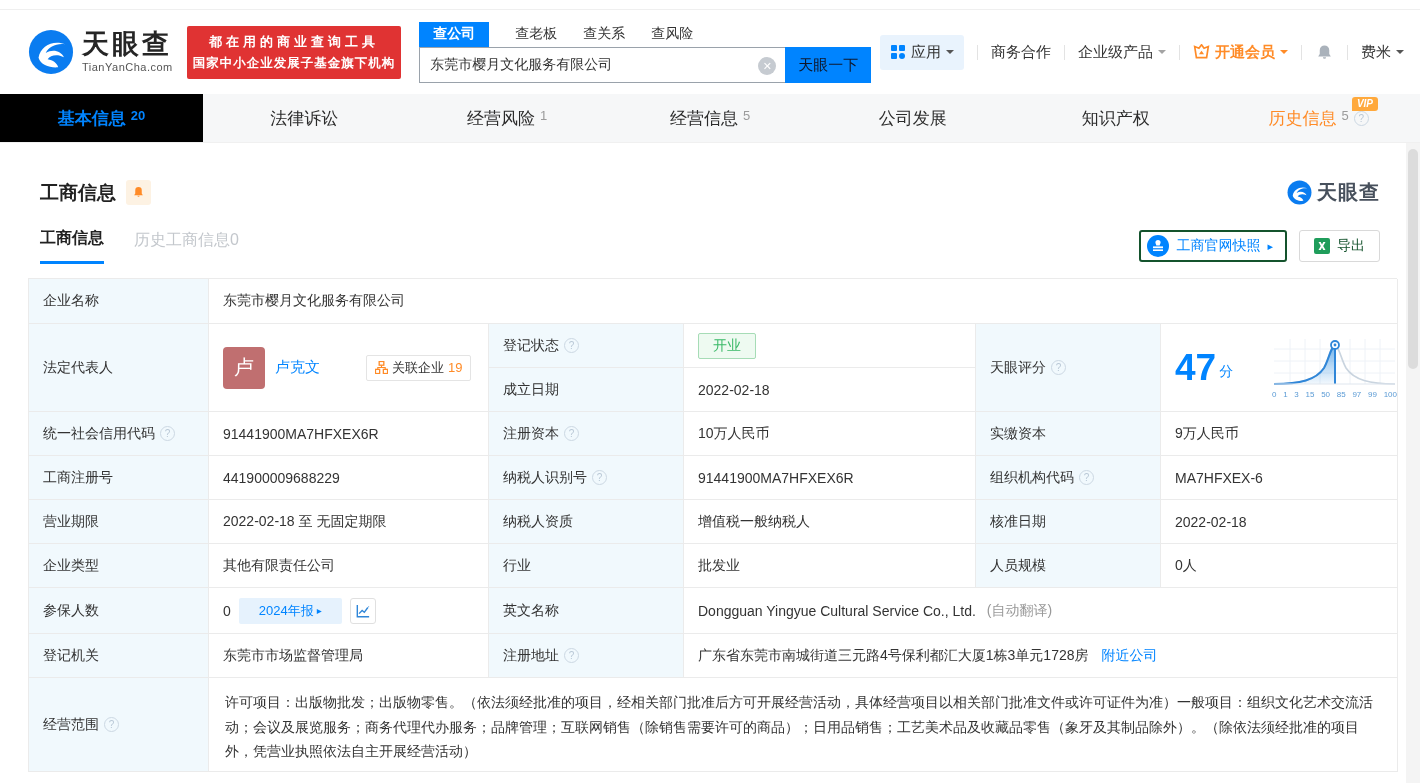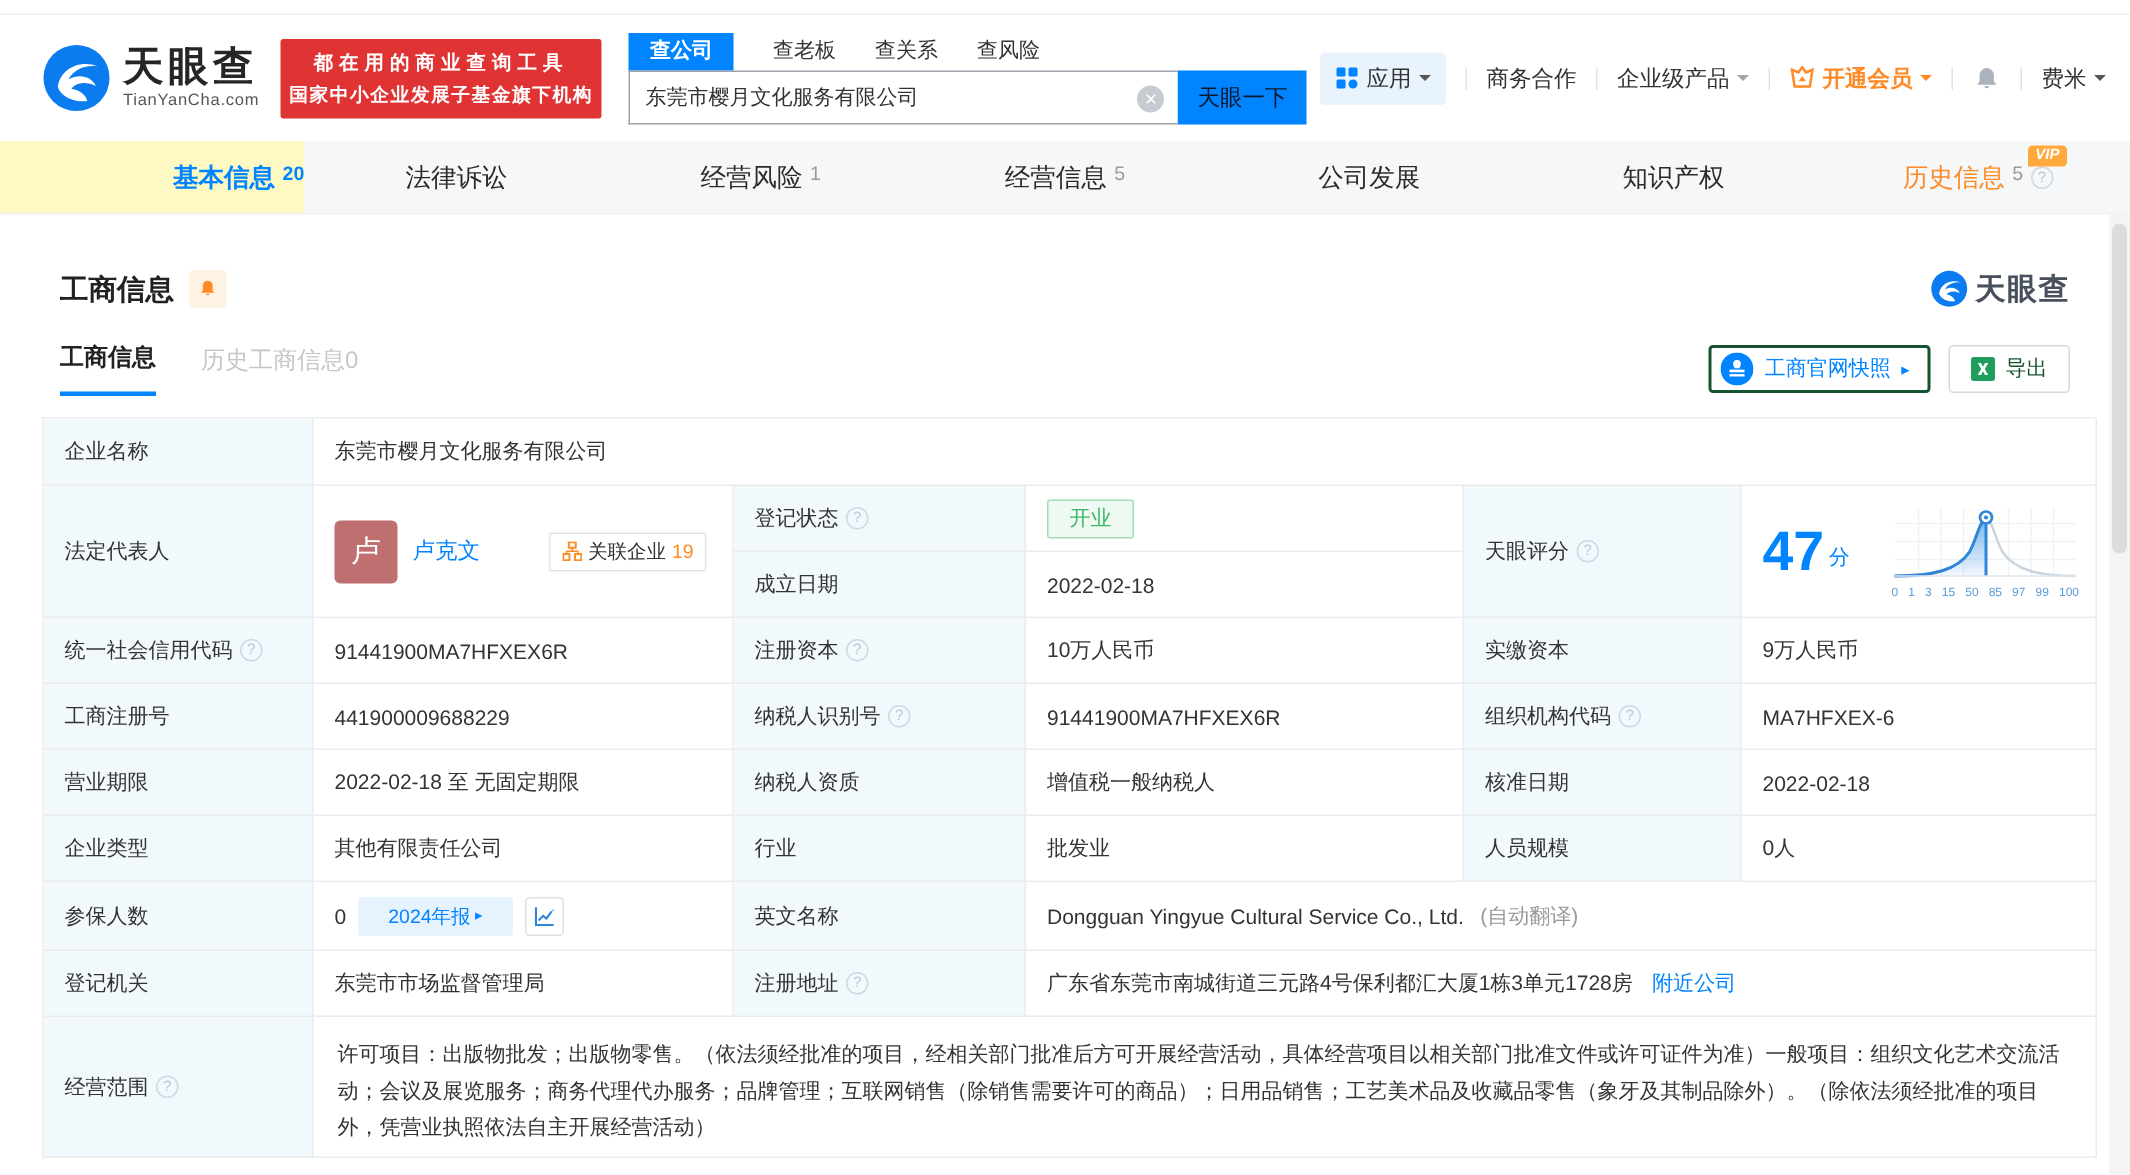--- a/index.html
+++ b/index.html
@@ -34,21 +34,21 @@
   .apps-btn { background:#e9f3fd; padding:8px 10px; border-radius:3px; }
   .caret { width:0; height:0; border:4px solid transparent; border-top-color:#555; margin-top:4px; }
   .caret.gray { border-top-color:#a3a3a3; }
   .caret.orange { border-top-color:#ff8b27; }
   .vip-link { color:#ff8b27; font-weight:bold; }
 
   
   .tabbar { height:49px; background:#f6f7f8; border-bottom:1px solid #f0f0f0; display:flex; }
   .tab { flex:1; display:flex; align-items:center; justify-content:center; gap:5px; font-size:17px; color:#2b2b2b; cursor:pointer; position:relative; }
   .tab .tab-count { font-size:13px; color:#9b9b9b; margin-top:-6px; }
-  .tab.active { background:#fef9c3; color:#0084ff; font-weight:bold;justify-content:flex-end; }
+  .tab.active { background:#000000; color:#0084ff; font-weight:bold; }
   .tab.active .tab-count { color:#0084ff; }
   .tab.vip-tab { color:#ff8b27; }
   .vip-badge { position:absolute; top:3px; right:42px; background:#ffa93c; color:#fff; font-size:10px; font-weight:bold; font-style:italic; padding:1px 5px 2px; border-radius:3px 3px 3px 0; }
   .qmark { display:inline-flex; width:15px; height:15px; border-radius:50%; border:1px solid #ccd8e3; color:#b9c8d6; font-size:10px; align-items:center; justify-content:center; flex:none; }
   .qmark::before { content:"?"; }
 
   
   .main { position:relative; background:#fff; }
   .right-gutter { position:absolute; top:0; right:0; width:14px; height:690px; background:#f4f4f4; }
   .scroll-thumb { position:absolute; top:6px; right:2px; width:10px; height:220px; background:#dcdcdc; border-radius:5px; }
@@ -77,21 +77,21 @@
   .cell.lab { background:#f1f9fd; color:#333; }
   .cell.wrap { display:block; padding:12px 16px; line-height:1.75; }
 
   .avatar { width:42px; height:42px; border-radius:4px; background:#c06f70; color:#fff; font-size:20px; display:flex; align-items:center; justify-content:center; flex:none; }
   .link { color:#0084ff; cursor:pointer; text-decoration:none; }
   .rel-badge { display:inline-flex; align-items:center; gap:4px; border:1px solid #e4e4e4; border-radius:2px; padding:3px 8px; font-size:13px; color:#333; cursor:pointer; background:#fff;margin-left:36px; }
   .rel-count { color:#ff8b27; }
   .status-tag { display:inline-block; border:1px solid #a6dcb6; background:#eefaf1; color:#3bb968; padding:3px 14px; border-radius:2px; font-size:14px; }
   .score-val { font-size:37px; font-weight:bold; color:#0084ff; line-height:1; }
   .score-unit { font-size:14px; color:#0084ff; margin:14px 0 0 3px; }
-  .score-cell { justify-content:space-between; padding-right:11px; }
+  .score-cell { justify-content:space-between; padding-right:0; }
   .score-chart { display:flex; flex-direction:column; align-items:center; }
   .axis-row { display:flex; width:125px; justify-content:space-between; font-size:8px; color:#5b9bd5; margin-top:1px; }
   .report-pill { display:inline-flex; align-items:center; gap:3px; background:#e6f2fd; color:#0084ff; font-size:13px; padding:4px 20px; border-radius:2px; margin-left:8px; cursor:pointer; }
   .chart-btn { width:26px; height:26px; border:1px solid #e0e0e0; border-radius:3px; display:flex; align-items:center; justify-content:center; margin-left:8px; background:#fff; cursor:pointer; }
   .note { color:#999; margin-left:6px; }
 </style>
 </head>
 <body>
 
 <div class="top-strip"></div>

